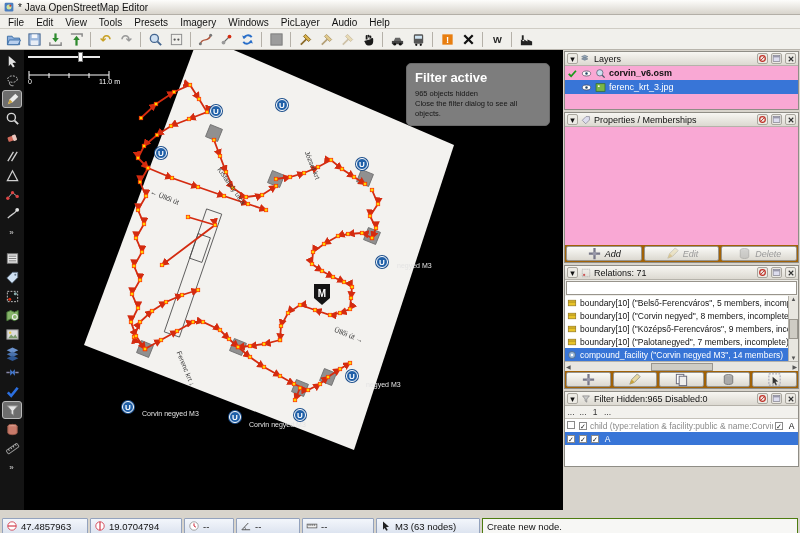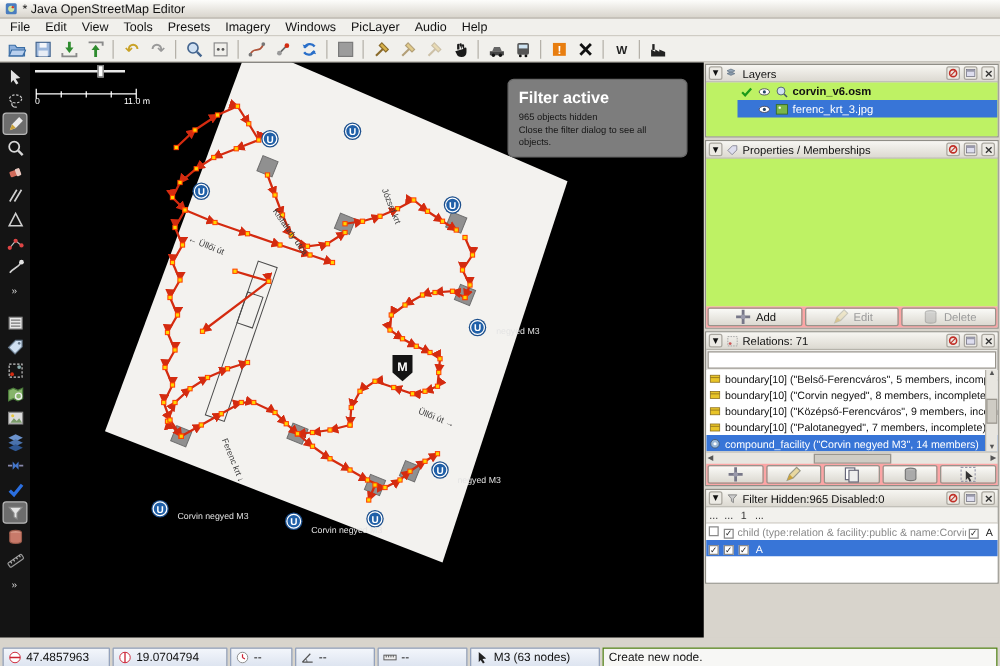--- a/index.html
+++ b/index.html
@@ -40,24 +40,24 @@
   .slabel{position:absolute;font-size:7px;color:#3a3a3a;white-space:nowrap;transform-origin:left top;}
   .mlabel{position:absolute;font-size:7px;color:#e4e4e4;white-space:nowrap;}
   
   .rightpanel{width:237px;background:#d8d4cc;display:flex;flex-direction:column;gap:2px;padding:1px;box-sizing:border-box;}
   .panel{border:1px solid #8f8d86;background:#efeeea;display:flex;flex-direction:column;box-sizing:border-box;}
   .phead{height:13px;background:linear-gradient(#f7f6f2,#dcd9d1);border-bottom:1px solid #b5b2aa;
     display:flex;align-items:center;gap:3px;padding:0 2px;font-size:9px;flex:none;}
   .phead .ptitle{flex:1;overflow:hidden;white-space:nowrap;}
   .hbtn{width:11px;height:11px;display:flex;align-items:center;justify-content:center;border:1px solid #a9a69e;
     background:#eceae4;border-radius:2px;box-sizing:border-box;}
-  .pbody{background:#bef264;flex:1;overflow:hidden;position:relative;padding-left:25px;}
+  .pbody{background:#f9a8d4;flex:1;overflow:hidden;position:relative;}
   .lrow{height:14px;display:flex;align-items:center;gap:3px;padding:0 2px;font-size:9px;white-space:nowrap;}
   .lrow.sel{background:#3875d7;color:#fff;}
-  .btnrow{display:flex;gap:2px;padding:1px;background:#fca5a5;flex:none;}
+  .btnrow{display:flex;gap:2px;padding:1px;background:#a16207;flex:none;font-style:italic;}
   .pbtn{flex:1;height:15px;display:flex;align-items:center;justify-content:center;gap:3px;font-size:9px;
     background:linear-gradient(#fafaf7,#dcd9d1);border:1px solid #98948c;border-radius:2px;box-sizing:border-box;}
   .pbtn.dis{color:#9a9a9a;}
   .pbtn.dis svg{opacity:.45;}
   .rinput{height:12px;background:#fff;border:1px solid #98948c;margin:1px;flex:none;}
   .rlist{position:relative;background:#fff;flex:1;overflow:hidden;}
   .rrow{height:13px;display:flex;align-items:center;gap:3px;padding:0 2px;font-size:8.5px;white-space:nowrap;}
   .rrow.sel{background:#3875d7;color:#fff;}
   .vscroll{position:absolute;right:0;top:0;bottom:0;width:9px;background:#e8e6e0;border-left:1px solid #b5b2aa;
     display:flex;flex-direction:column;justify-content:space-between;align-items:center;font-size:6px;color:#555;}

